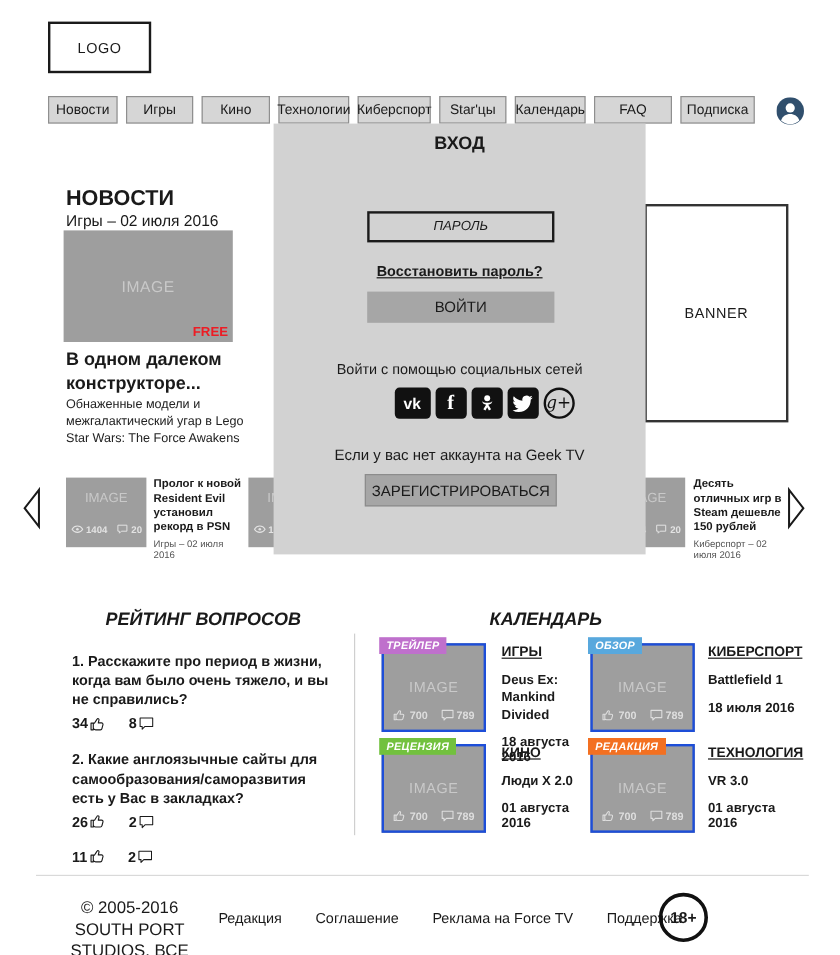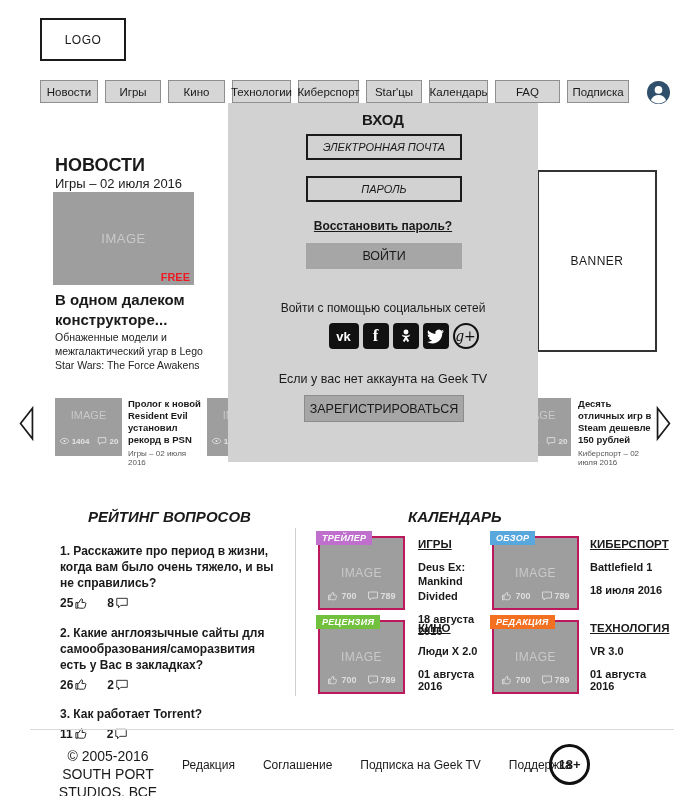--- a/index.html
+++ b/index.html
@@ -94,21 +94,21 @@
   .q-text { font-size: 12px; font-weight: bold; line-height: 1.35; }
   .q-stats { display: flex; gap: 18px; margin-top: 4px; align-items: center; }
   .q-stat { display: flex; align-items: center; gap: 1px; font-size: 12px; font-weight: bold;
     color: #1a1a1a; }
   .v-divider { position: absolute; left: 295px; top: 528px; width: 1px; height: 168px; background: #cfcfcf; }
 
   
   .cal-title { position: absolute; left: 408px; top: 508px; font-size: 15px; font-weight: bold;
     font-style: italic; }
   .card-img { position: absolute; width: 87px; height: 74px; background: #9e9e9e;
-    border: 2px solid #be185d; }
+    border: 2px solid #1d4ed8; }
   .card-tag { position: absolute; left: -4px; top: -7px; padding: 2px 6px; color: #fff;
     font-size: 9px; font-style: italic; font-weight: bold; letter-spacing: .3px; }
   .card-img .img-label { font-size: 12px; }
   .card-img .t-stats { position: absolute; bottom: 6px; width: 100%; display: flex;
     justify-content: center; gap: 10px; color: #dedede; font-size: 9px; font-weight: bold;
     align-items: flex-end; }
   .card-text { position: absolute; width: 82px; }
   .card-cat { font-size: 11.5px; font-weight: bold; text-decoration: underline; }
   .card-name { font-size: 11px; font-weight: bold; margin-top: 10px; line-height: 1.3; }
   .card-date { font-size: 11px; font-weight: bold; margin-top: 10px; }
@@ -244,21 +244,20 @@
         </span>
     </span>
   </div>
   <div class="car-text" style="left:578px">
     <div class="car-title">Десять отличных игр в Steam дешевле 150 рублей</div>
     <div class="car-meta">Киберспорт – 02 июля 2016</div>
   </div>
 
   <div class="modal">
     <div class="modal-title">ВХОД</div>
-    <input class="modal-input" style="top: 31px;" placeholder="ЭЛЕКТРОННАЯ ПОЧТА">
     <input class="modal-input" style="top: 73px;" placeholder="ПАРОЛЬ">
     <div class="forgot-link" style="top:116px">Восстановить пароль?</div>
     <button class="login-btn" style="top:140px">ВОЙТИ</button>
     <div class="social-text">Войти с помощью социальных сетей</div>
     <div class="social-row">
       <span class="soc vk">vk</span>
       <span class="soc fb">f</span>
       <span class="soc ok">
         <svg viewBox="0 0 24 24" width="18" height="18">
             <circle cx="12" cy="6.6" r="3.3" fill="#fff"></circle>
@@ -275,21 +274,21 @@
     <div class="no-account">Если у вас нет аккаунта на Geek TV</div>
     <button class="register-btn">ЗАРЕГИСТРИРОВАТЬСЯ</button>
   </div>
 
   <div class="q-title">РЕЙТИНГ ВОПРОСОВ</div>
   <div class="q-block">
     <div class="q-item">
       <div class="q-text">1. Расскажите про период в жизни, когда вам было очень тяжело, и вы не справились?</div>
       <div class="q-stats">
         <span class="q-stat">
-            <span>25</span>
+            <span>34</span>
             <span>
               <svg viewBox="0 0 24 24" width="15" height="15">
                 <path d="M3 10.5h3v9H3z M6.2 18c.8.9 1.6 1.5 3 1.5h6.2c1 0 1.9-.7 2.1-1.7l1.4-5.2c.3-1.1-.6-2.3-1.8-2.3h-4.4l.9-4c.2-.9-.5-1.8-1.4-1.8-.5 0-1 .3-1.2.7l-3.3 5.3H6.2" fill="none" stroke="#1a1a1a" stroke-width="1.5" stroke-linejoin="round"></path>
               </svg>
             </span>
           </span>
         <span class="q-stat">
             <span>8</span>
             <span>
               <svg viewBox="0 0 24 24" width="14" height="14">
@@ -314,21 +313,20 @@
             <span>2</span>
             <span>
               <svg viewBox="0 0 24 24" width="14" height="14">
                 <path d="M3 4h18v12H10l-4 4v-4H3z" fill="none" stroke="#1a1a1a" stroke-width="1.5" stroke-linejoin="round"></path>
               </svg>
             </span>
           </span>
       </div>
     </div>
     <div class="q-item">
-      <div class="q-text">3. Как работает Torrent?</div>
       <div class="q-stats">
         <span class="q-stat">
             <span>11</span>
             <span>
               <svg viewBox="0 0 24 24" width="15" height="15">
                 <path d="M3 10.5h3v9H3z M6.2 18c.8.9 1.6 1.5 3 1.5h6.2c1 0 1.9-.7 2.1-1.7l1.4-5.2c.3-1.1-.6-2.3-1.8-2.3h-4.4l.9-4c.2-.9-.5-1.8-1.4-1.8-.5 0-1 .3-1.2.7l-3.3 5.3H6.2" fill="none" stroke="#1a1a1a" stroke-width="1.5" stroke-linejoin="round"></path>
               </svg>
             </span>
           </span>
         <span class="q-stat">
@@ -456,18 +454,18 @@
     <div class="card-cat">ТЕХНОЛОГИЯ</div>
     <div class="card-name">VR 3.0</div>
     <div class="card-date">01 августа 2016</div>
   </div>
 
   <div class="footer-line"></div>
   <div class="copyright">© 2005-2016 SOUTH PORT STUDIOS. ВСЕ ПРАВА ЗАЩИЩЕНЫ.</div>
   <div class="footer-links">
     <span class="footer-link">Редакция</span>
     <span class="footer-link">Соглашение</span>
-    <span class="footer-link">Подписка на Geek TV</span>
+    <span class="footer-link">Реклама на Force TV</span>
     <span class="footer-link">Поддержка</span>
   </div>
   <div class="age-badge">18+</div>
 
 </div>
 
 </body></html>

